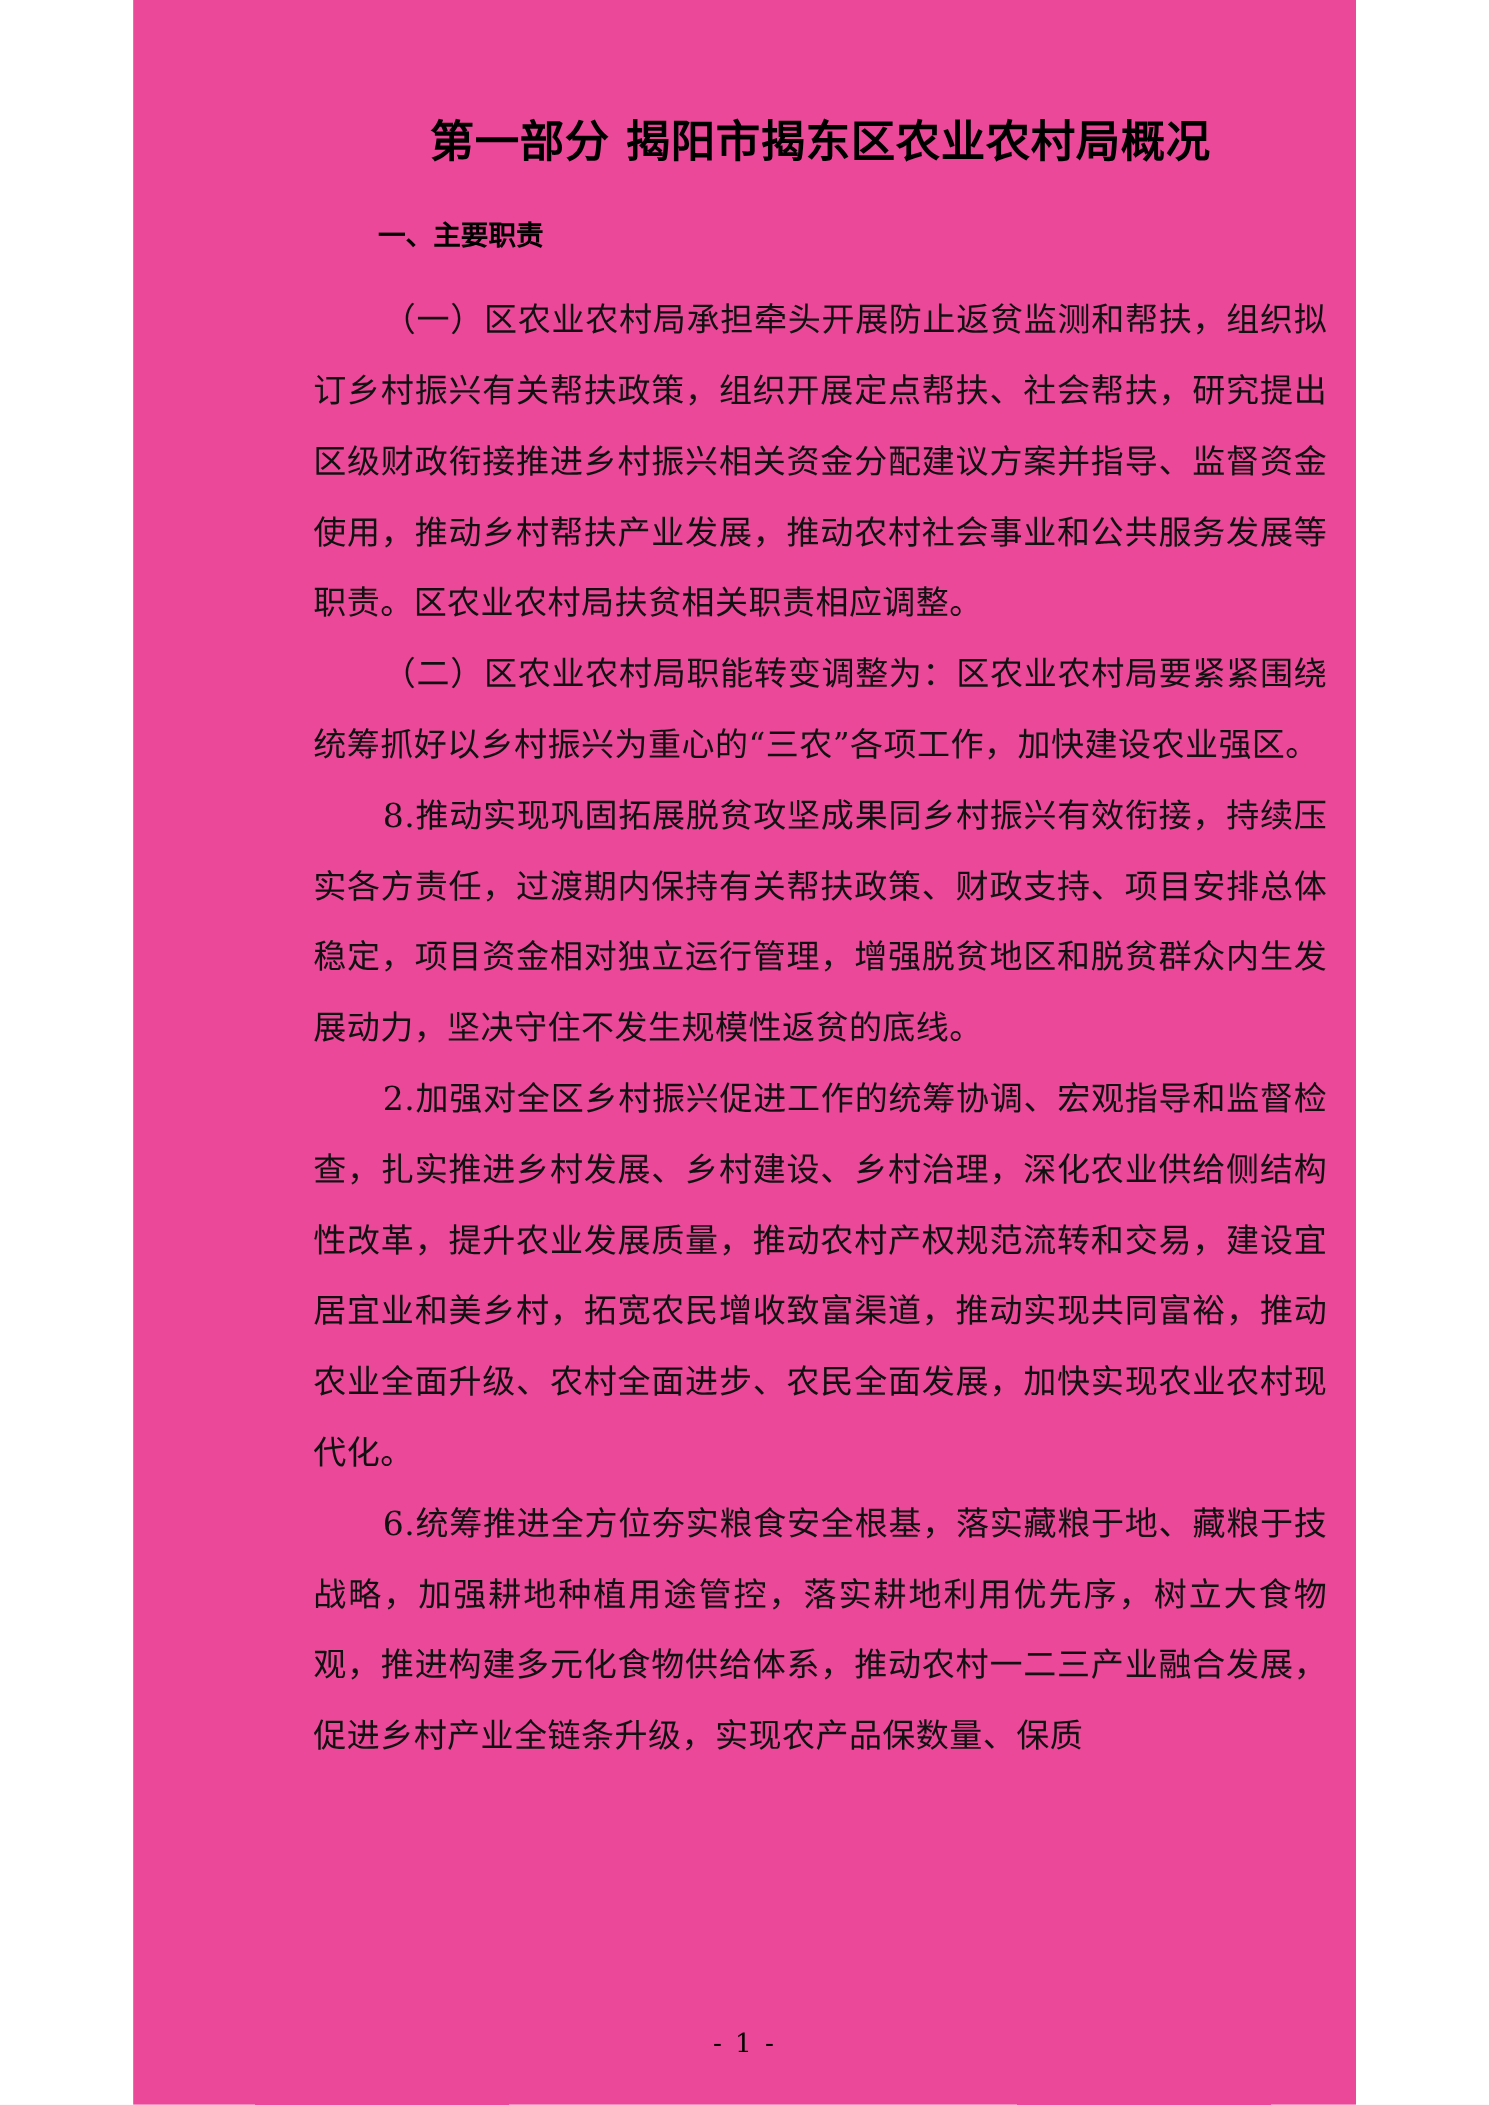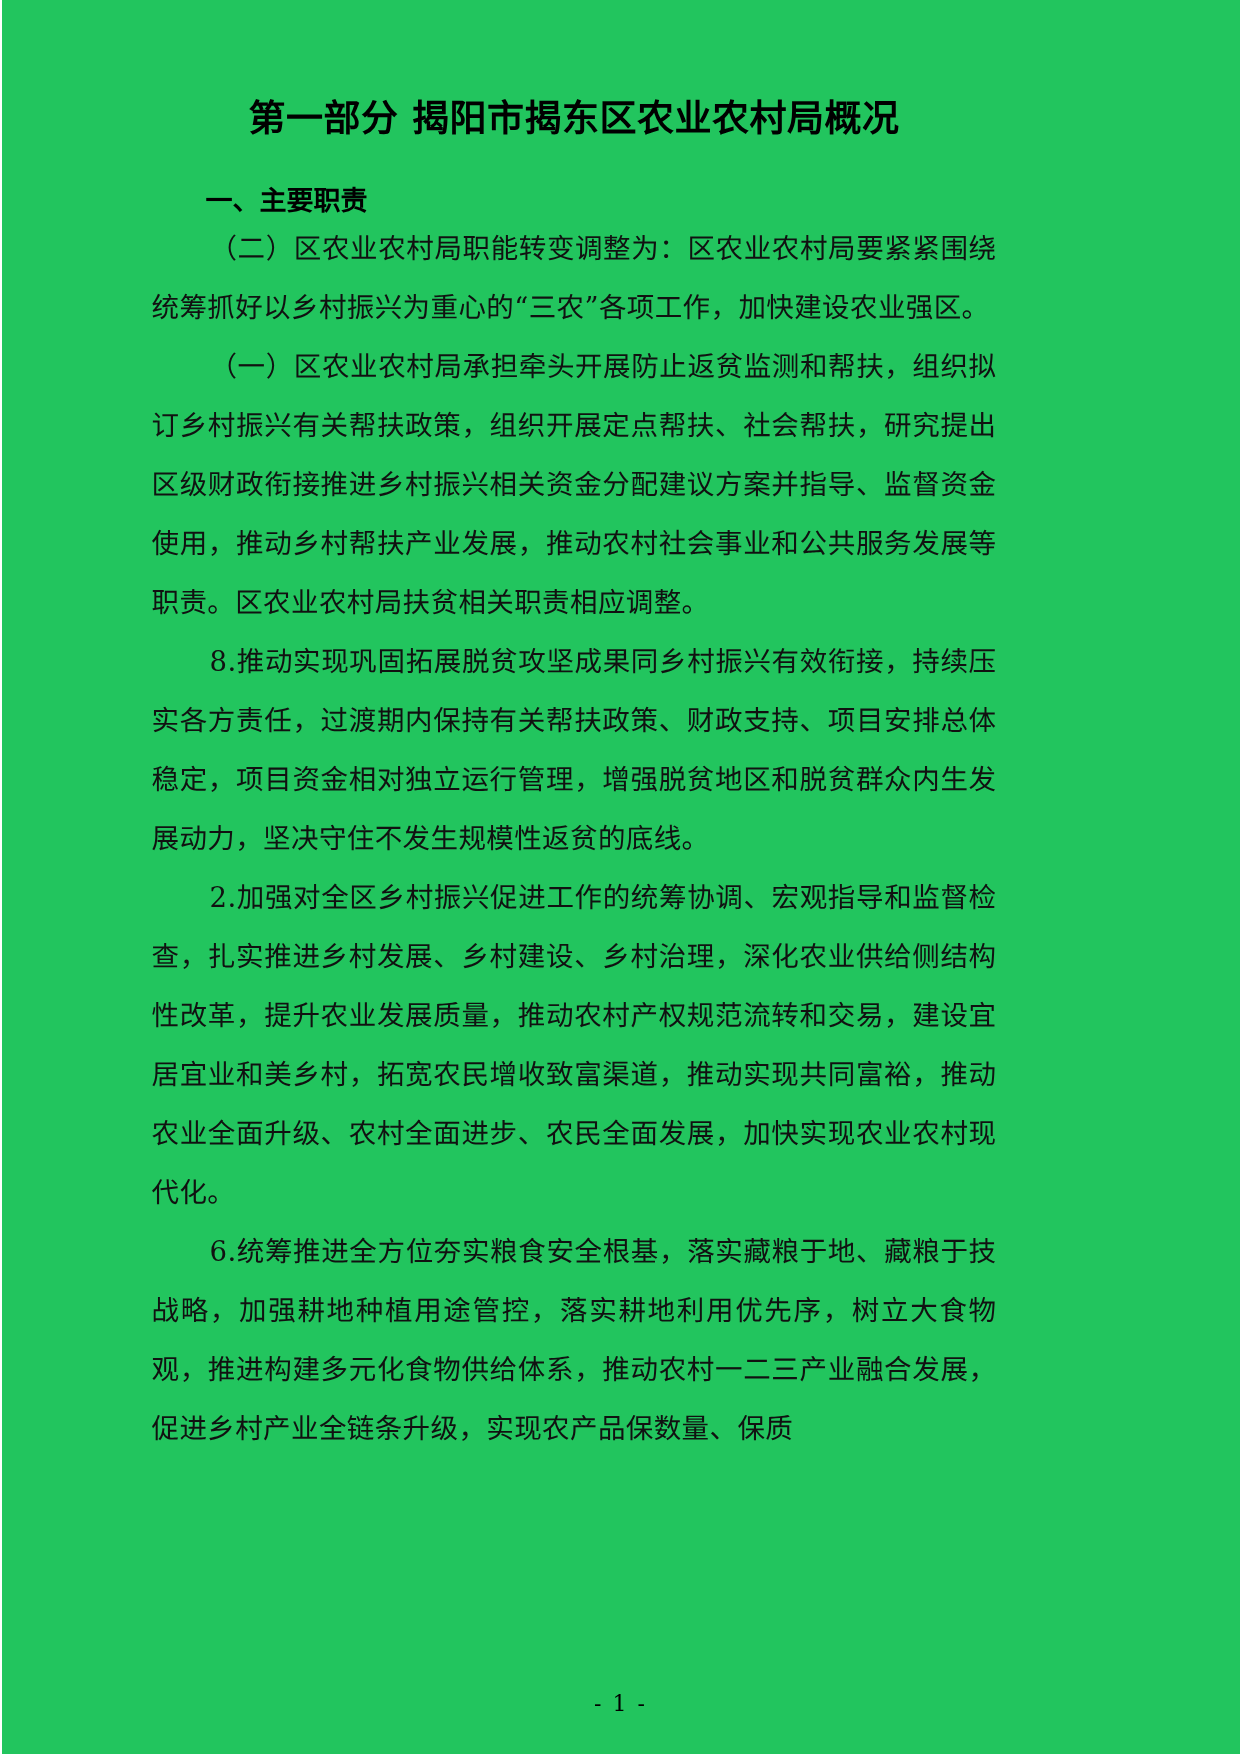--- a/index.html
+++ b/index.html
@@ -4,24 +4,24 @@
 <title>第一部分 揭阳市揭东区农业农村局概况</title>
 <style>
   html, body {
     margin: 0;
     padding: 0;
     background: #ffffff;
   }
 
   .page {
     position: relative;
-    width: 1238px;
+    width: 1019px;
     height: 1754px;
     margin: 0 auto;
-    background: #22c55e;
+    background: #ec4899;
     box-sizing: border-box;
     overflow: hidden;
   }
 
   .page-body {
     position: absolute;
     left: 150px;
     top: 96px;
     width: 845px;
   }
@@ -35,23 +35,23 @@
     color: #000000;
     text-align: center;
     letter-spacing: 0.5px;
     margin: 0 0 0 0;
     padding: 0;
     white-space: nowrap;
   }
 
   
   .section-heading {
-    font-family: Liberation Sans, sans-serif;
+    font-family: Liberation Mono, monospace;
     font-weight: 700;
-    font-size: 27px;
+    font-size: 23px;
     line-height: 1.3;
     color: #000000;
     margin: 42px 0 0 0;
     padding: 0;
     text-indent: 54px;
   }
 
   
   .para {
     font-family: "DejaVu Serif", "Liberation Serif", serif;
@@ -92,23 +92,23 @@
 <body>
 
 <div class="page">
 
   <div class="page-body">
 
     <h1 class="doc-title">第一部分  揭阳市揭东区农业农村局概况</h1>
 
     <h2 class="section-heading">一、主要职责</h2>
 
+    <p class="para first-para">（一）区农业农村局承担牵头开展防止返贫监测和帮扶，组织拟订乡村振兴有关帮扶政策，组织开展定点帮扶、社会帮扶，研究提出区级财政衔接推进乡村振兴相关资金分配建议方案并指导、监督资金使用，推动乡村帮扶产业发展，推动农村社会事业和公共服务发展等职责。区农业农村局扶贫相关职责相应调整。</p>
+
     <p class="para">（二）区农业农村局职能转变调整为：区农业农村局要紧紧围绕统筹抓好以乡村振兴为重心的“三农”各项工作，加快建设农业强区。</p>
-
-    <p class="para first-para">（一）区农业农村局承担牵头开展防止返贫监测和帮扶，组织拟订乡村振兴有关帮扶政策，组织开展定点帮扶、社会帮扶，研究提出区级财政衔接推进乡村振兴相关资金分配建议方案并指导、监督资金使用，推动乡村帮扶产业发展，推动农村社会事业和公共服务发展等职责。区农业农村局扶贫相关职责相应调整。</p>
 
     <p class="para">8.推动实现巩固拓展脱贫攻坚成果同乡村振兴有效衔接，持续压实各方责任，过渡期内保持有关帮扶政策、财政支持、项目安排总体稳定，项目资金相对独立运行管理，增强脱贫地区和脱贫群众内生发展动力，坚决守住不发生规模性返贫的底线。</p>
 
     <p class="para">2.加强对全区乡村振兴促进工作的统筹协调、宏观指导和监督检查，扎实推进乡村发展、乡村建设、乡村治理，深化农业供给侧结构性改革，提升农业发展质量，推动农村产权规范流转和交易，建设宜居宜业和美乡村，拓宽农民增收致富渠道，推动实现共同富裕，推动农业全面升级、农村全面进步、农民全面发展，加快实现农业农村现代化。</p>
 
     <p class="para">6.统筹推进全方位夯实粮食安全根基，落实藏粮于地、藏粮于技战略，加强耕地种植用途管控，落实耕地利用优先序，树立大食物观，推进构建多元化食物供给体系，推动农村一二三产业融合发展，促进乡村产业全链条升级，实现农产品保数量、保质</p>
 
   </div>
 
   <div class="page-footer">- 1 -</div>

